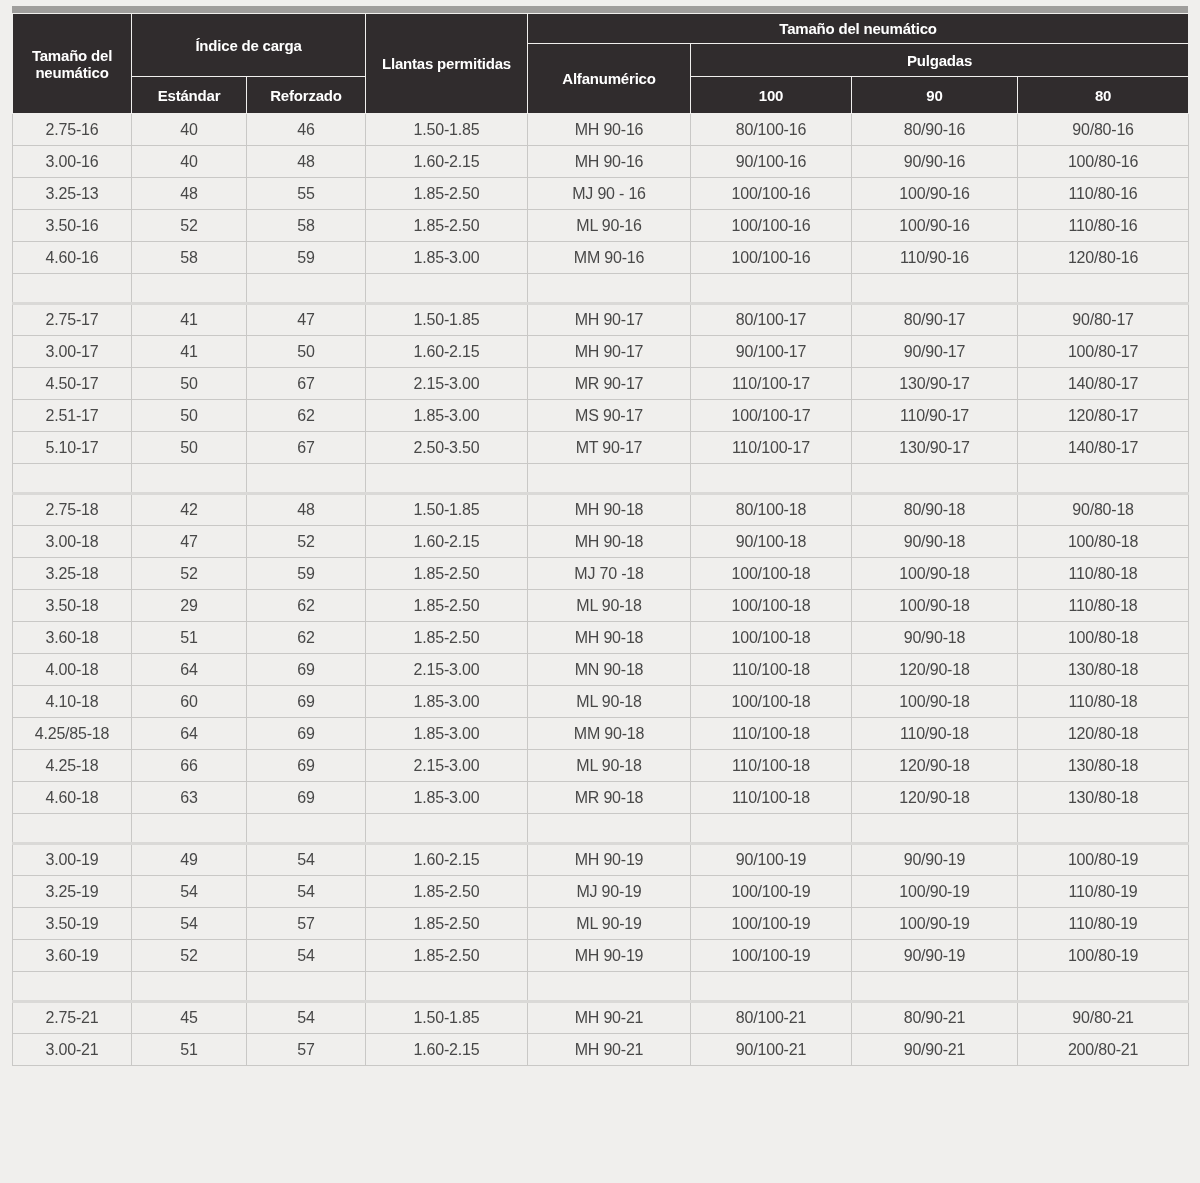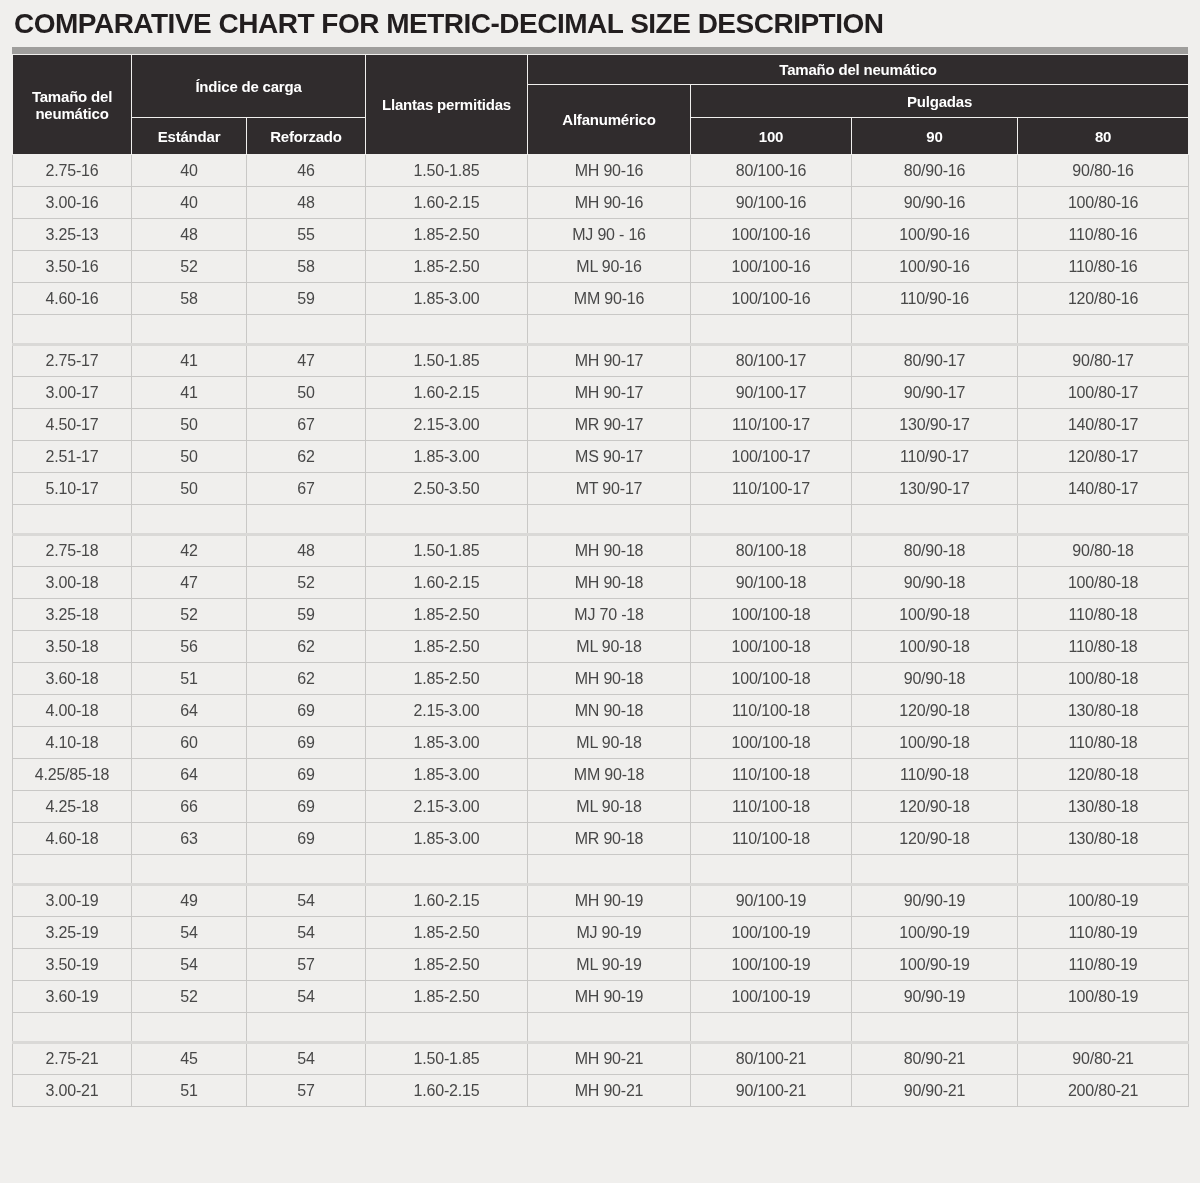--- a/index.html
+++ b/index.html
@@ -65,21 +65,20 @@
   }
   tbody tr.sep td{
     height:30px;
     border-bottom:3px solid var(--sep-line);
   }
 </style>
 </head>
 <body>
 
 <div class="page">
-  <h1 class="title">COMPARATIVE CHART FOR METRIC-DECIMAL SIZE DESCRIPTION</h1>
 
   <div class="strip"></div>
 
   <table>
     <colgroup>
       <col style="width:119px">
       <col style="width:115px">
       <col style="width:119px">
       <col style="width:162px">
       <col style="width:163px">
@@ -252,21 +251,21 @@
           <td>52</td>
           <td>59</td>
           <td>1.85-2.50</td>
           <td>MJ 70 -18</td>
           <td>100/100-18</td>
           <td>100/90-18</td>
           <td>110/80-18</td>
         </tr>
         <tr>
           <td>3.50-18</td>
-          <td>56</td>
+          <td>29</td>
           <td>62</td>
           <td>1.85-2.50</td>
           <td>ML 90-18</td>
           <td>100/100-18</td>
           <td>100/90-18</td>
           <td>110/80-18</td>
         </tr>
         <tr>
           <td>3.60-18</td>
           <td>51</td>

